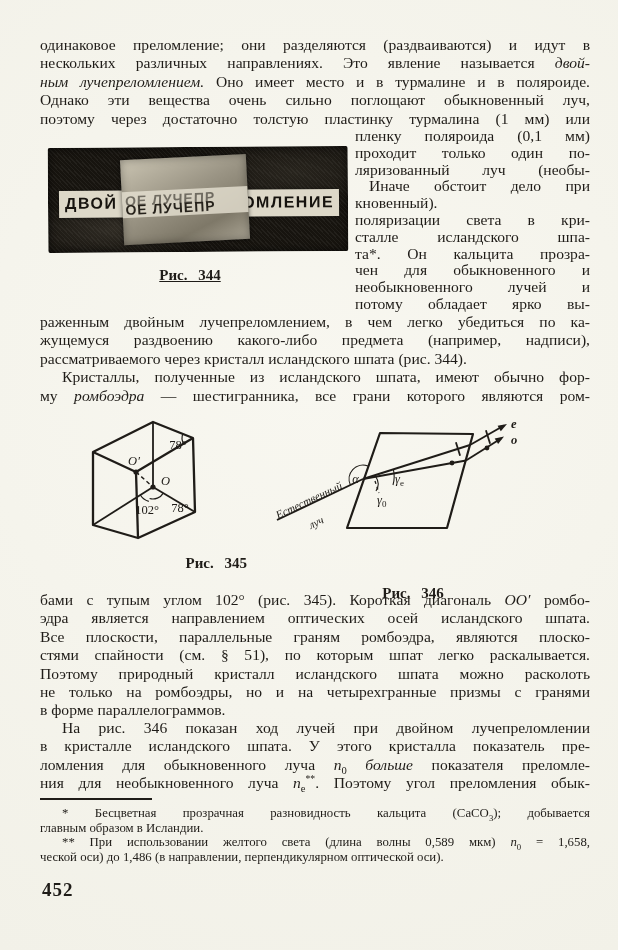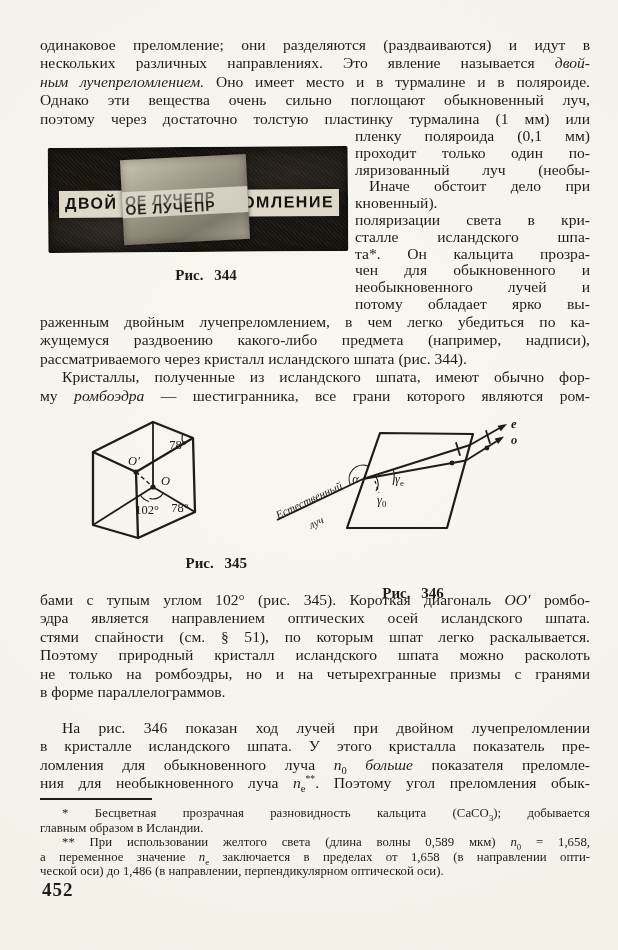--- a/index.html
+++ b/index.html
@@ -42,21 +42,21 @@
          background:linear-gradient(155deg,#cac4b2 0%,#9a9484 45%,#7e7868 75%,#aaa494 100%);
          box-shadow:inset 0 0 8px rgba(0,0,0,.35), 0 0 4px rgba(0,0,0,.55);}
   .crystal-band{position:absolute;left:0;right:0;top:32px;height:26px;background:rgba(230,225,210,.8);}
   .dbl{position:absolute;left:3px;font-family:"Liberation Sans",sans-serif;font-weight:bold;
          font-size:14px;letter-spacing:1px;white-space:nowrap;}
   .dbl.a{top:33px;color:rgba(28,24,18,.55);transform:skewX(-4deg);}
   .dbl.b{top:42px;color:rgba(28,24,18,.95);}
   
   .cap{position:absolute;font-weight:bold;font-size:15px;word-spacing:7px;
        text-align:center;color:#1f1c18;}
-  .cap344{left:56px;top:267px;width:300px;}
+  .cap344{left:40px;top:267px;width:300px;text-decoration:underline;}
   .cap345{left:47px;top:555px;width:200px;text-align:right;}
   .cap346{left:303px;top:555px;width:220px;margin-top:30px;}
   
   .fig345{position:absolute;left:50px;top:415px;width:250px;height:145px;}
   .fig346{position:absolute;left:265px;top:415px;width:285px;height:145px;}
   .slbl{font-family:"Liberation Serif",serif;font-size:12.5px;fill:#1f1c18;}
   .sit{font-style:italic;}
   .snat{font-family:"Liberation Serif",serif;font-size:11.2px;font-style:italic;fill:#1f1c18;}
   
   .rule{position:absolute;left:40px;top:798px;width:112px;height:2px;background:#1f1c18;}
@@ -171,37 +171,37 @@
     <text class="slbl sit" x="246" y="13" font-weight="bold">e</text>
     <text class="slbl sit" x="246" y="29" font-weight="bold">o</text>
     <text class="snat" transform="translate(13,104) rotate(-25.3)">Естественный</text>
     <text class="snat" transform="translate(46,114) rotate(-25.3)">луч</text>
   </svg>
   <div class="cap cap346">Рис. 346</div>
 
   <div class="para pos-p3">
     <div class="line"><span>бами с тупым углом 102° (рис. 345). Короткая диагональ </span><i>OO′</i><span> ромбо-</span></div>
     <div class="line"><span>эдра является направлением оптических осей исландского шпата.</span></div>
+    <div class="line"><span>Все плоскости, параллельные граням ромбоэдра, являются плоско-</span></div>
     <div class="line"><span>стями спайности (см. § 51), по которым шпат легко раскалывается.</span></div>
     <div class="line"><span>Поэтому природный кристалл исландского шпата можно расколоть</span></div>
     <div class="line"><span>не только на ромбоэдры, но и на четырехгранные призмы с гранями</span></div>
     <div class="line last"><span>в форме параллелограммов.</span></div>
   </div>
 
   <div class="para pos-p4">
     <div class="line ind"><span>На рис. 346 показан ход лучей при двойном лучепреломлении</span></div>
     <div class="line"><span>в кристалле исландского шпата. У этого кристалла показатель пре-</span></div>
     <div class="line"><span>ломления для обыкновенного луча </span><i>n</i><sub>0</sub> <i>больше</i><span> показателя преломле-</span></div>
     <div class="line"><span>ния для необыкновенного луча </span><i>n</i><sub>e</sub><sup>**</sup><span>. Поэтому угол преломления обык-</span></div>
   </div>
 
   <div class="rule"></div>
   <div class="fnotes">
     <div class="fline ind"><span>* Бесцветная прозрачная разновидность кальцита (CaCO</span><sub>3</sub><span>); добывается</span></div>
     <div class="fline last"><span>главным образом в Исландии.</span></div>
     <div class="fline ind"><span>** При использовании желтого света (длина волны 0,589 мкм) </span><i>n</i><sub>0</sub><span> = 1,658,</span></div>
-    <div class="fline"><span>а переменное значение </span><i>n</i><sub>e</sub><span> заключается в пределах от 1,658 (в направлении опти-</span></div>
     <div class="fline last"><span>ческой оси) до 1,486 (в направлении, перпендикулярном оптической оси).</span></div>
   </div>
 
   <div class="pagenum">452</div>
 
 </div>
 
 </body></html>

